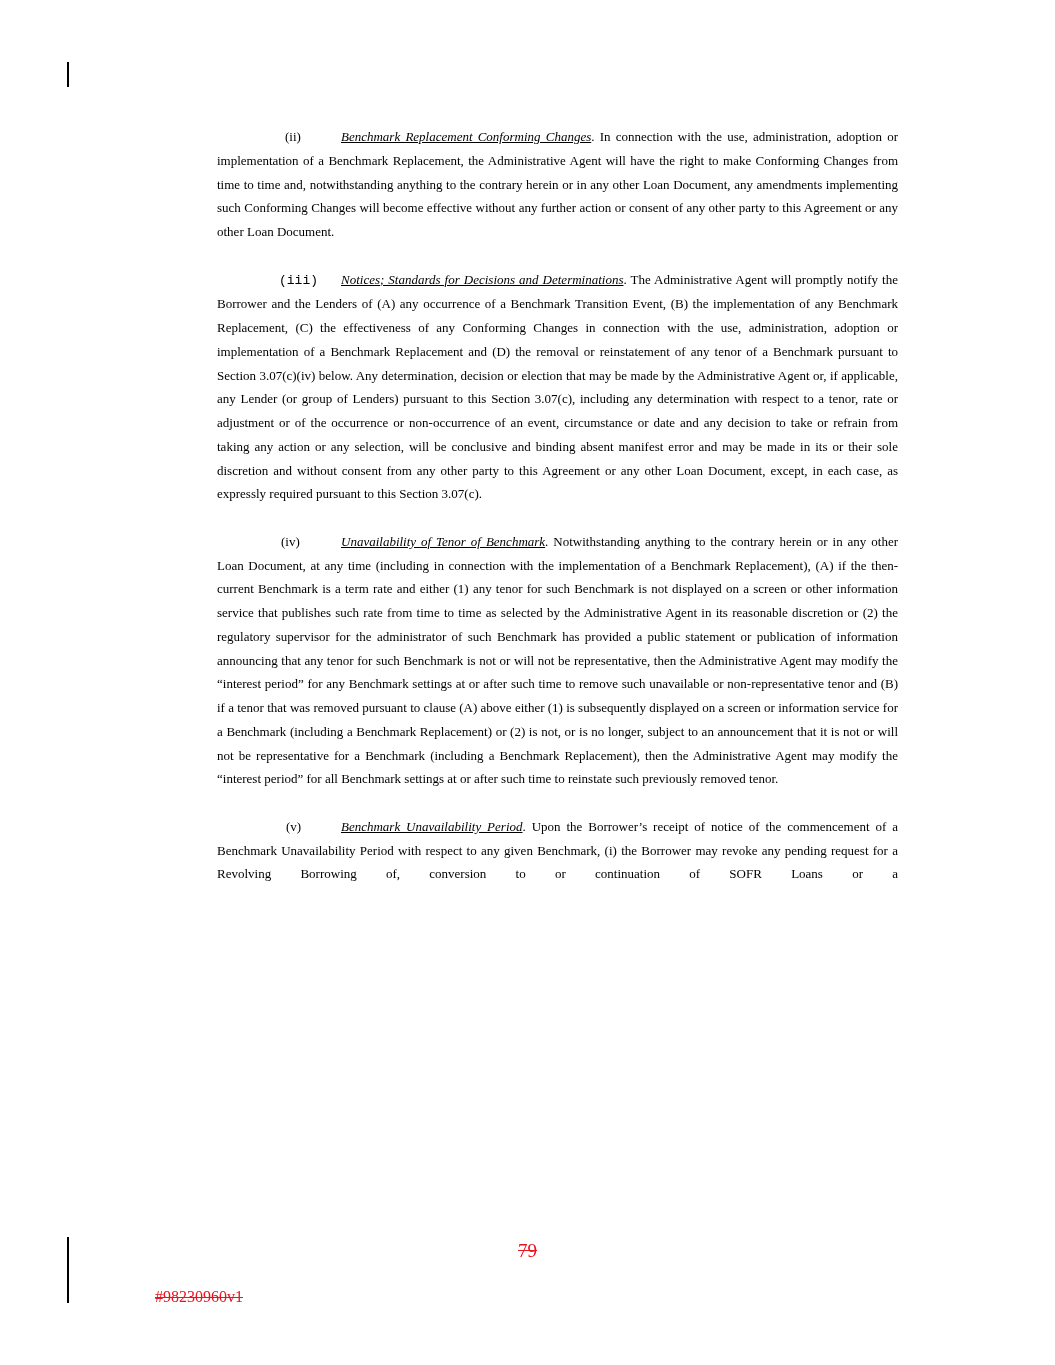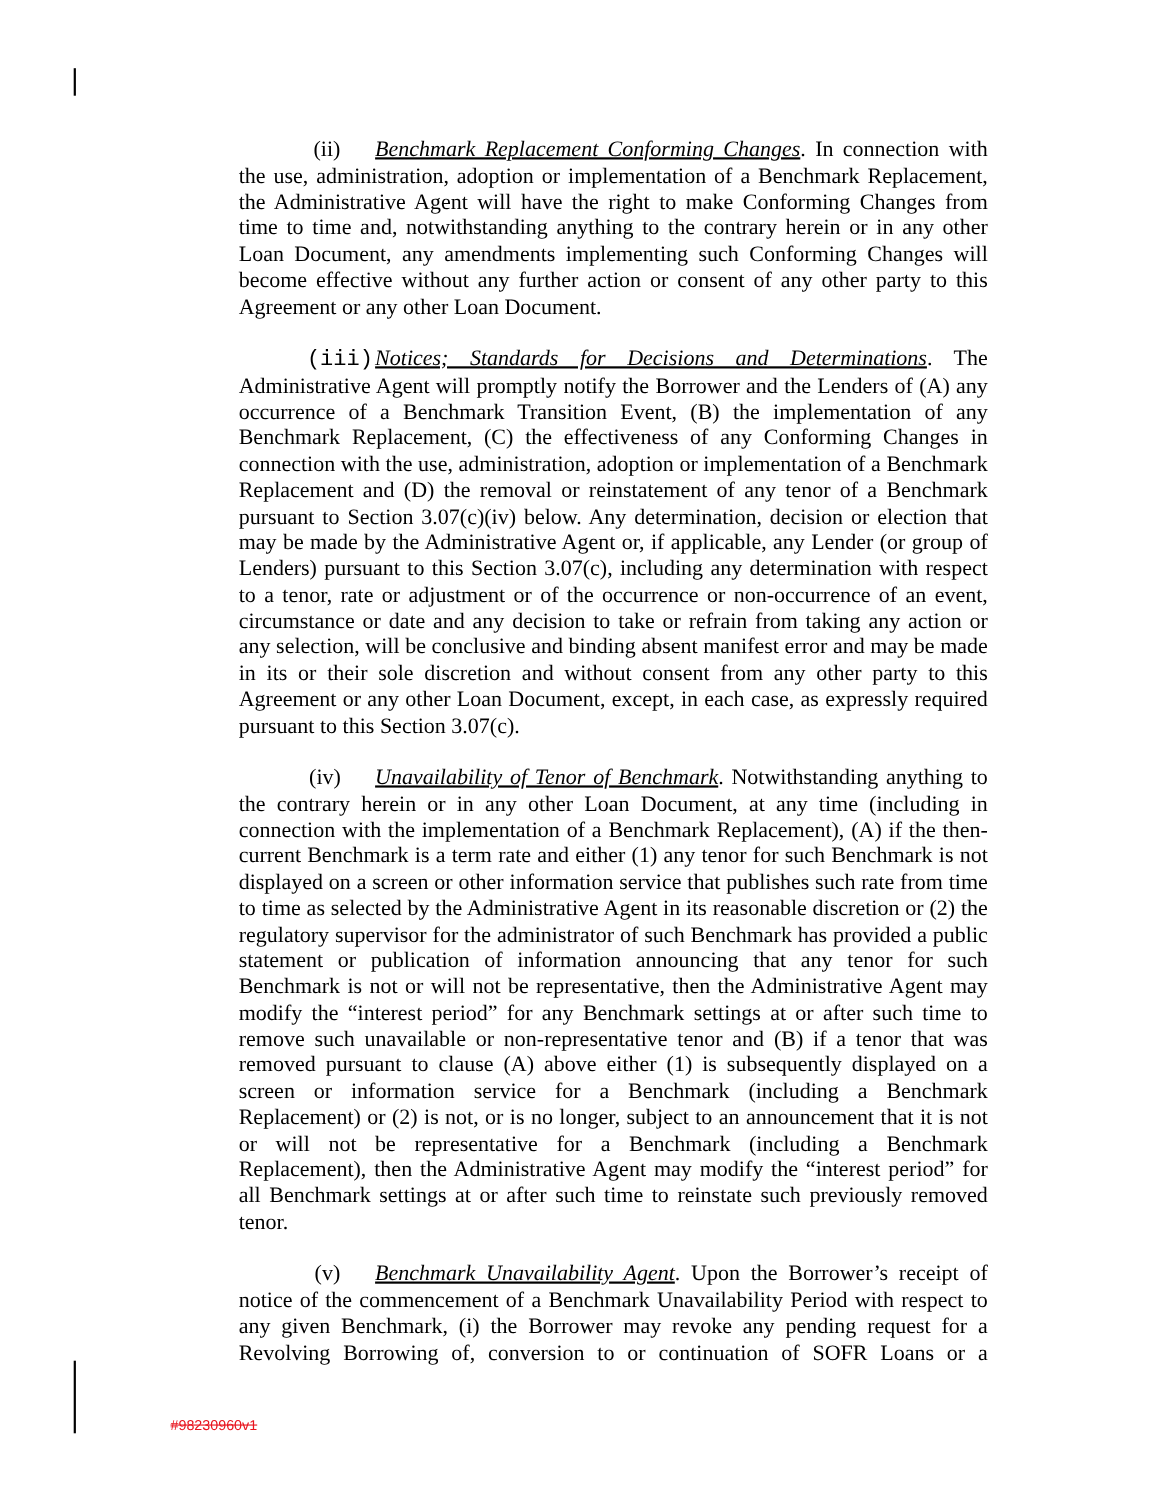--- a/index.html
+++ b/index.html
@@ -4,55 +4,56 @@
   <style>
     html, body { margin: 0; padding: 0; background: #ffffff; }
     body { width: 1055px; height: 1365px; position: relative; overflow: hidden; }
     .page { position: absolute; left: 0; top: 0; width: 1055px; height: 1365px; background: #fff; }
     .change-bar { position: absolute; width: 2px; background: #000; }
     .bar-top { left: 67px; top: 62px; height: 25px; }
     .bar-bottom { left: 67px; top: 1237px; height: 66px; }
     .body-text {
       position: absolute; left: 217px; top: 125px; width: 681px;
       font-family: "Liberation Serif", "DejaVu Serif", serif;
-      font-size: 20px; line-height: 23.75px; color: #000;
+      font-size: 13px; line-height: 23.75px; color: #000;
     }
     .para { margin: 0 0 23.75px 0; text-align: justify; }
     .para.last { margin-bottom: 0; text-align: justify; text-align-last: justify; }
     .num { display: inline-block; padding-left: 68px; width: 56px; }
     .num.ii { padding-left: 68px; }
     .num.iii { padding-left: 62px; width: 62px; font-family: Liberation Mono, monospace; }
     .num.iv { padding-left: 64px; width: 60px; }
     .num.v { padding-left: 69px; width: 55px; }
     .heading { font-style: italic; text-decoration: underline; }
     .xref { }
     .page-number {
       position: absolute; left: 0; width: 1055px; top: 1240px; text-align: center;
       font-family: "Liberation Serif", "DejaVu Serif", serif; font-size: 19px;
       color: #e8141e; text-decoration: line-through;
     }
     .doc-id {
       position: absolute; left: 155px; top: 1288px;
-      font-family: Liberation Sans, sans-serif; font-size: 13px;
+      font-family: Liberation Serif, serif; font-size: 16px;
       color: #e8141e; text-decoration: line-through;
     }
   </style>
 </head>
 <body>
 
 <div class="page">
   <div class="change-bar bar-top"></div>
   <div class="change-bar bar-bottom"></div>
 
   <div class="body-text">
 
     <p class="para"><span class="num ii">(ii)</span><span class="heading">Benchmark Replacement Conforming Changes</span><span>. In connection with the use, administration, adoption or implementation of a Benchmark Replacement, the Administrative Agent will have the right to make Conforming Changes from time to time and, notwithstanding anything to the contrary herein or in any other Loan Document, any amendments implementing such Conforming Changes will become effective without any further action or consent of any other party to this Agreement or any other Loan Document.</span></p>
 
     <p class="para"><span class="num iii">(iii)</span><span class="heading">Notices; Standards for Decisions and Determinations</span><span>. The Administrative Agent will promptly notify the Borrower and the Lenders of (A) any occurrence of a Benchmark Transition Event, (B) the implementation of any Benchmark Replacement, (C) the effectiveness of any Conforming Changes in connection with the use, administration, adoption or implementation of a Benchmark Replacement and (D) the removal or reinstatement of any tenor of a Benchmark pursuant to </span><span class="xref">Section 3.07</span><span>(c)(iv) below.  Any determination, decision or election that may be made by the Administrative Agent or, if applicable, any Lender (or group of Lenders) pursuant to this </span><span class="xref">Section 3.07(c)</span><span>, including any determination with respect to a tenor, rate or adjustment or of the occurrence or non-occurrence of an event, circumstance or date and any decision to take or refrain from taking any action or any selection, will be conclusive and binding absent manifest error and may be made in its or their sole discretion and without consent from any other party to this Agreement or any other Loan Document, except, in each case, as expressly required pursuant to this </span><span class="xref">Section 3.07(c)</span><span>.</span></p>
 
     <p class="para"><span class="num iv">(iv)</span><span class="heading">Unavailability of Tenor of Benchmark</span><span>.  Notwithstanding anything to the contrary herein or in any other Loan Document, at any time (including in connection with the implementation of a Benchmark Replacement), (A) if the then-current Benchmark is a term rate and either (1) any tenor for such Benchmark is not displayed on a screen or other information service that publishes such rate from time to time as selected by the Administrative Agent in its reasonable discretion or (2) the regulatory supervisor for the administrator of such Benchmark has provided a public statement or publication of information announcing that any tenor for such Benchmark is not or will not be representative, then the Administrative Agent may modify the “interest period” for any Benchmark settings at or after such time to remove such unavailable or non-representative tenor and (B) if a tenor that was removed pursuant to clause (A) above either (1) is subsequently displayed on a screen or information service for a Benchmark (including a Benchmark Replacement) or (2) is not, or is no longer, subject to an announcement that it is not or will not be representative for a Benchmark (including a Benchmark Replacement), then the Administrative Agent may modify the “interest period” for all Benchmark settings at or after such time to reinstate such previously removed tenor.</span></p>
 
-    <p class="para last"><span class="num v">(v)</span><span class="heading">Benchmark Unavailability Agent</span><span>.  Upon the Borrower’s receipt of notice of the commencement of a Benchmark Unavailability Period with respect to any given Benchmark, (i) the Borrower may revoke any pending request for a Revolving Borrowing of, conversion to or continuation of SOFR Loans or a</span></p>
+    <p class="para last"><span class="num v">(v)</span><span class="heading">Benchmark Unavailability Period</span><span>.  Upon the Borrower’s receipt of notice of the commencement of a Benchmark Unavailability Period with respect to any given Benchmark, (i) the Borrower may revoke any pending request for a Revolving Borrowing of, conversion to or continuation of SOFR Loans or a</span></p>
 
   </div>
 
+  <div class="page-number">79</div>
   <div class="doc-id">#98230960v1</div>
 </div>
 
 </body></html>

